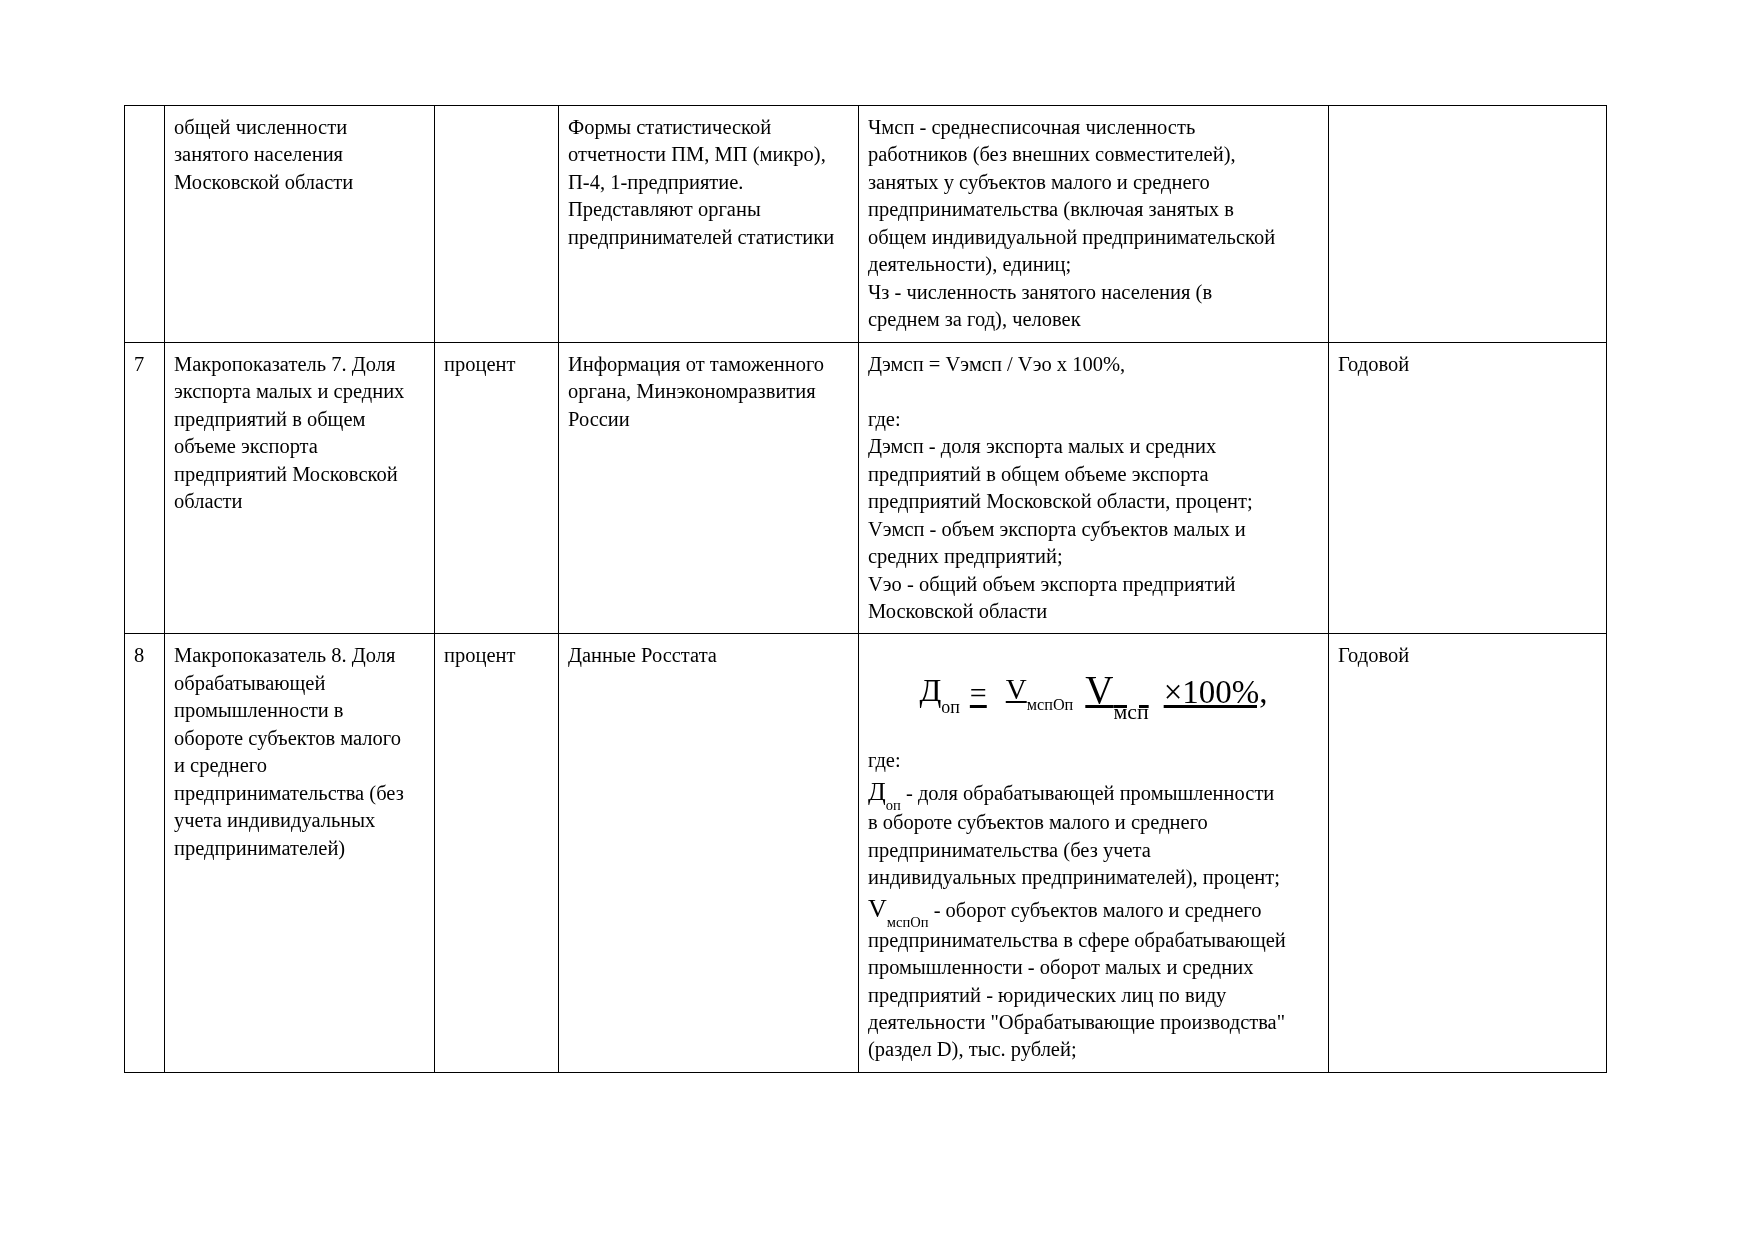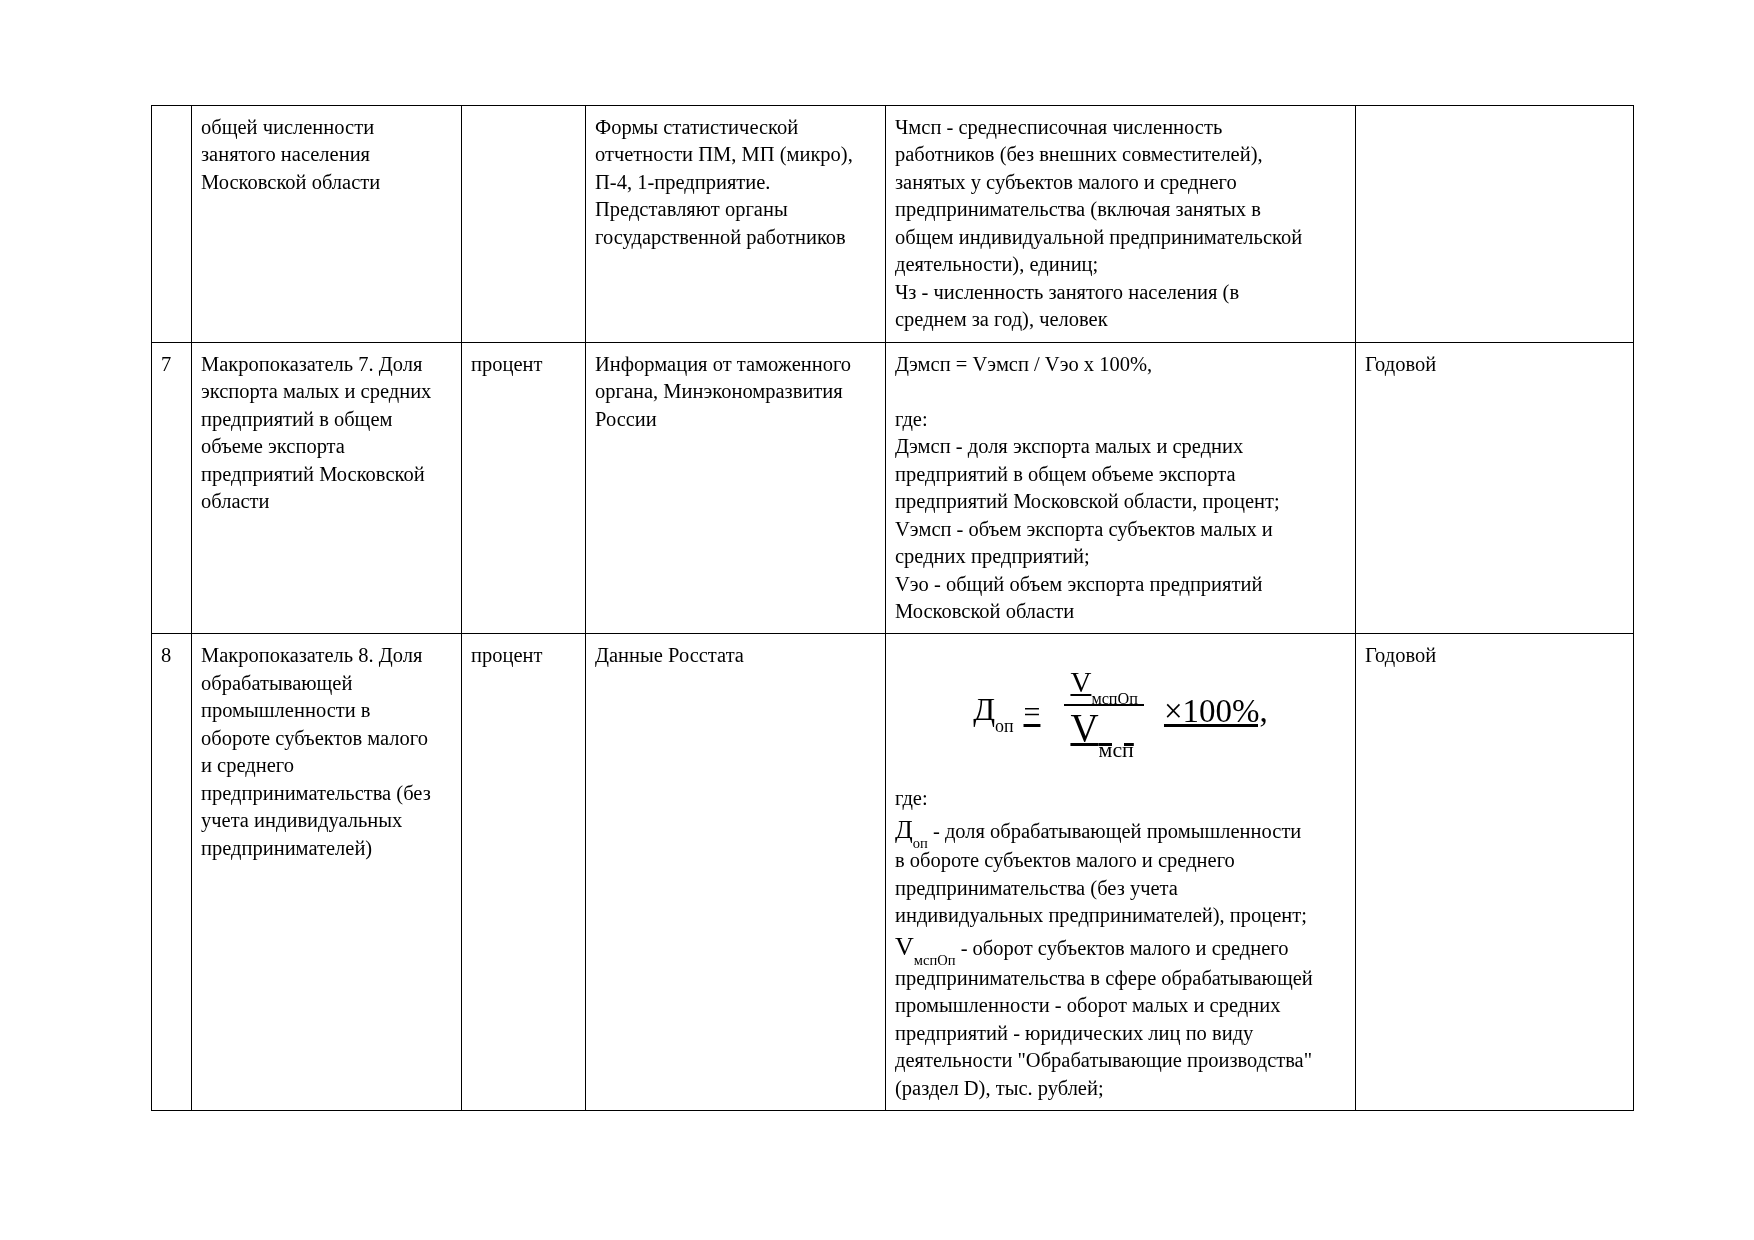--- a/index.html
+++ b/index.html
@@ -16,21 +16,21 @@
     overflow: hidden;
   }
   .page {
     position: relative;
     width: 1754px;
     height: 1240px;
     background: #ffffff;
   }
   .table-wrap {
     position: absolute;
-    left: 151px;
+    left: 124px;
     top: 105px;
     width: 1482px;
   }
   table.doc-table {
     border-collapse: collapse;
     table-layout: fixed;
     width: 1482px;
   }
   table.doc-table td {
     border: 1.6px solid #000000;
@@ -80,24 +80,24 @@
     line-height: 1;
     position: relative;
     top: 0.30em;
   }
   .eq {
     margin: 0 10px;
     font-size: 30px;
   }
   .frac {
     display: inline-flex;
-    flex-direction: column;
-    align-items: flex-start;
+    flex-direction: row;
+    align-items: center;
     vertical-align: middle;
-    margin: 0 14px;
+    margin: 0 3px;
   }
   .frac .numr {
     padding: 0 6px 2px 6px;
     font-size: 29px;
   }
   .frac .bar {
     width: 100%;
     height: 2px;
     background: #000;
   }
@@ -147,21 +147,21 @@
             <p>Московской области</p>
           </td>
           <td class="cell">
             <span></span>
           </td>
           <td class="cell">
             <p>Формы статистической</p>
             <p>отчетности ПМ, МП (микро),</p>
             <p>П-4, 1-предприятие.</p>
             <p>Представляют органы</p>
-            <p>государственной работников</p>
+            <p>предпринимателей статистики</p>
           </td>
           <td class="cell">
             <p>Чмсп - среднесписочная численность</p>
             <p>работников (без внешних совместителей),</p>
             <p>занятых у субъектов малого и среднего</p>
             <p>предпринимательства (включая занятых в</p>
             <p>общем индивидуальной предпринимательской</p>
             <p>деятельности), единиц;</p>
             <p>Чз - численность занятого населения (в</p>
             <p>среднем за год), человек</p>

